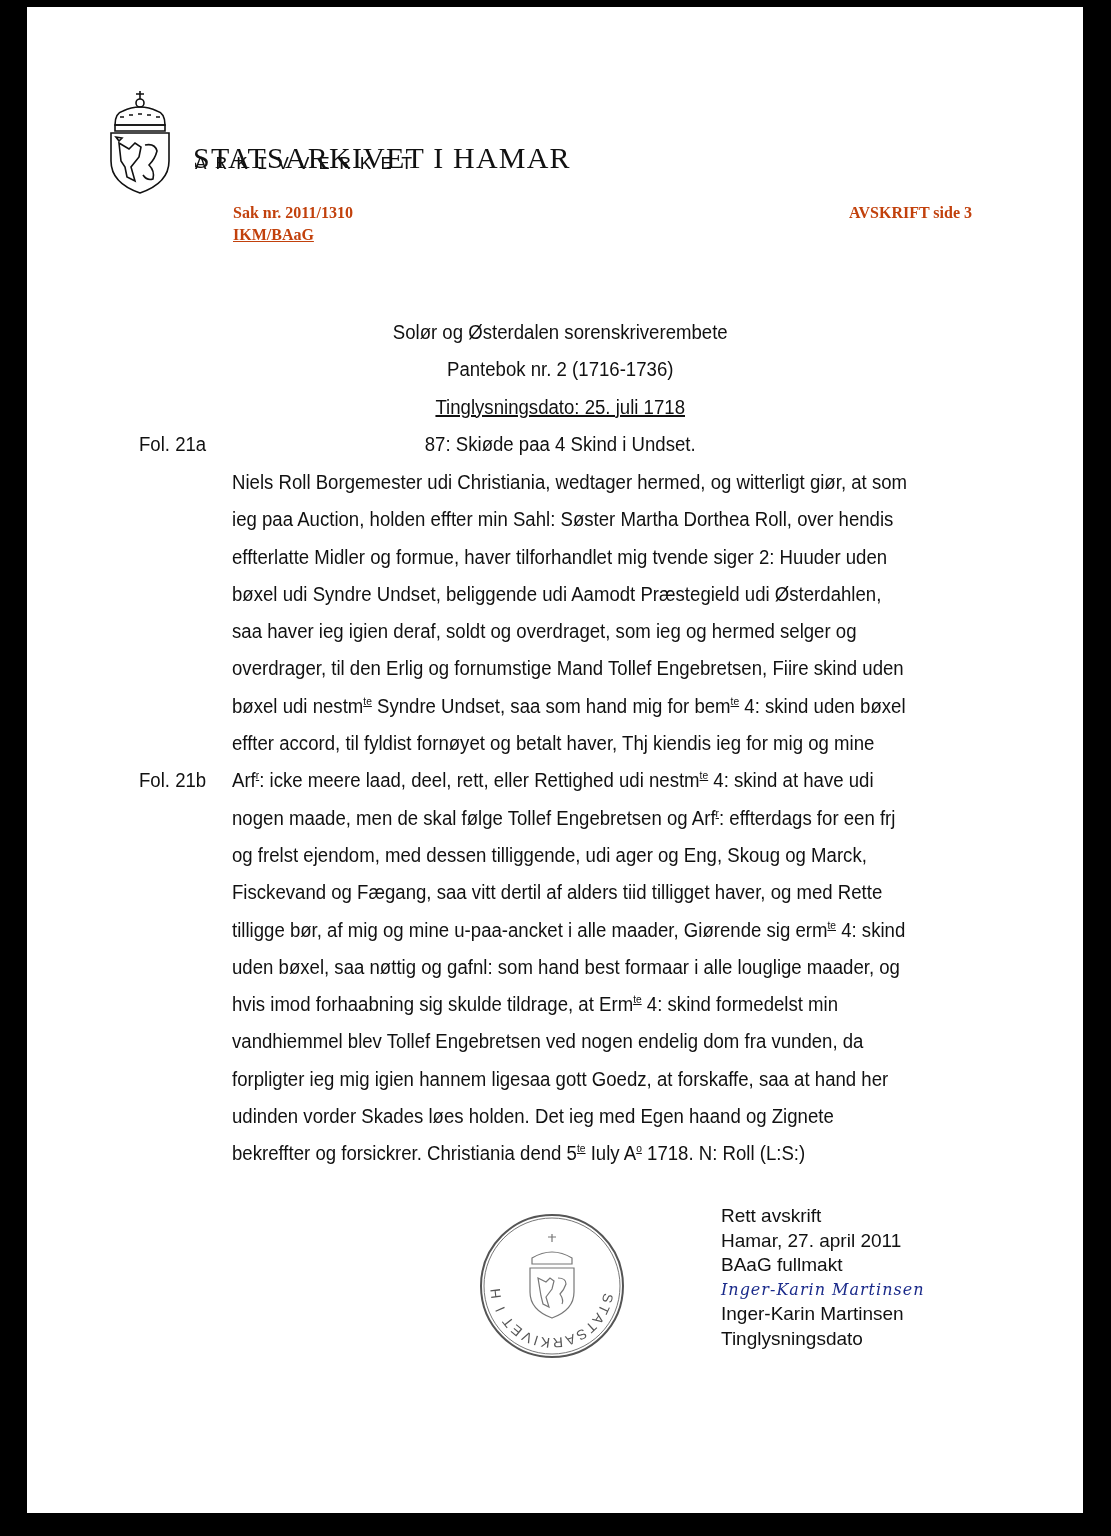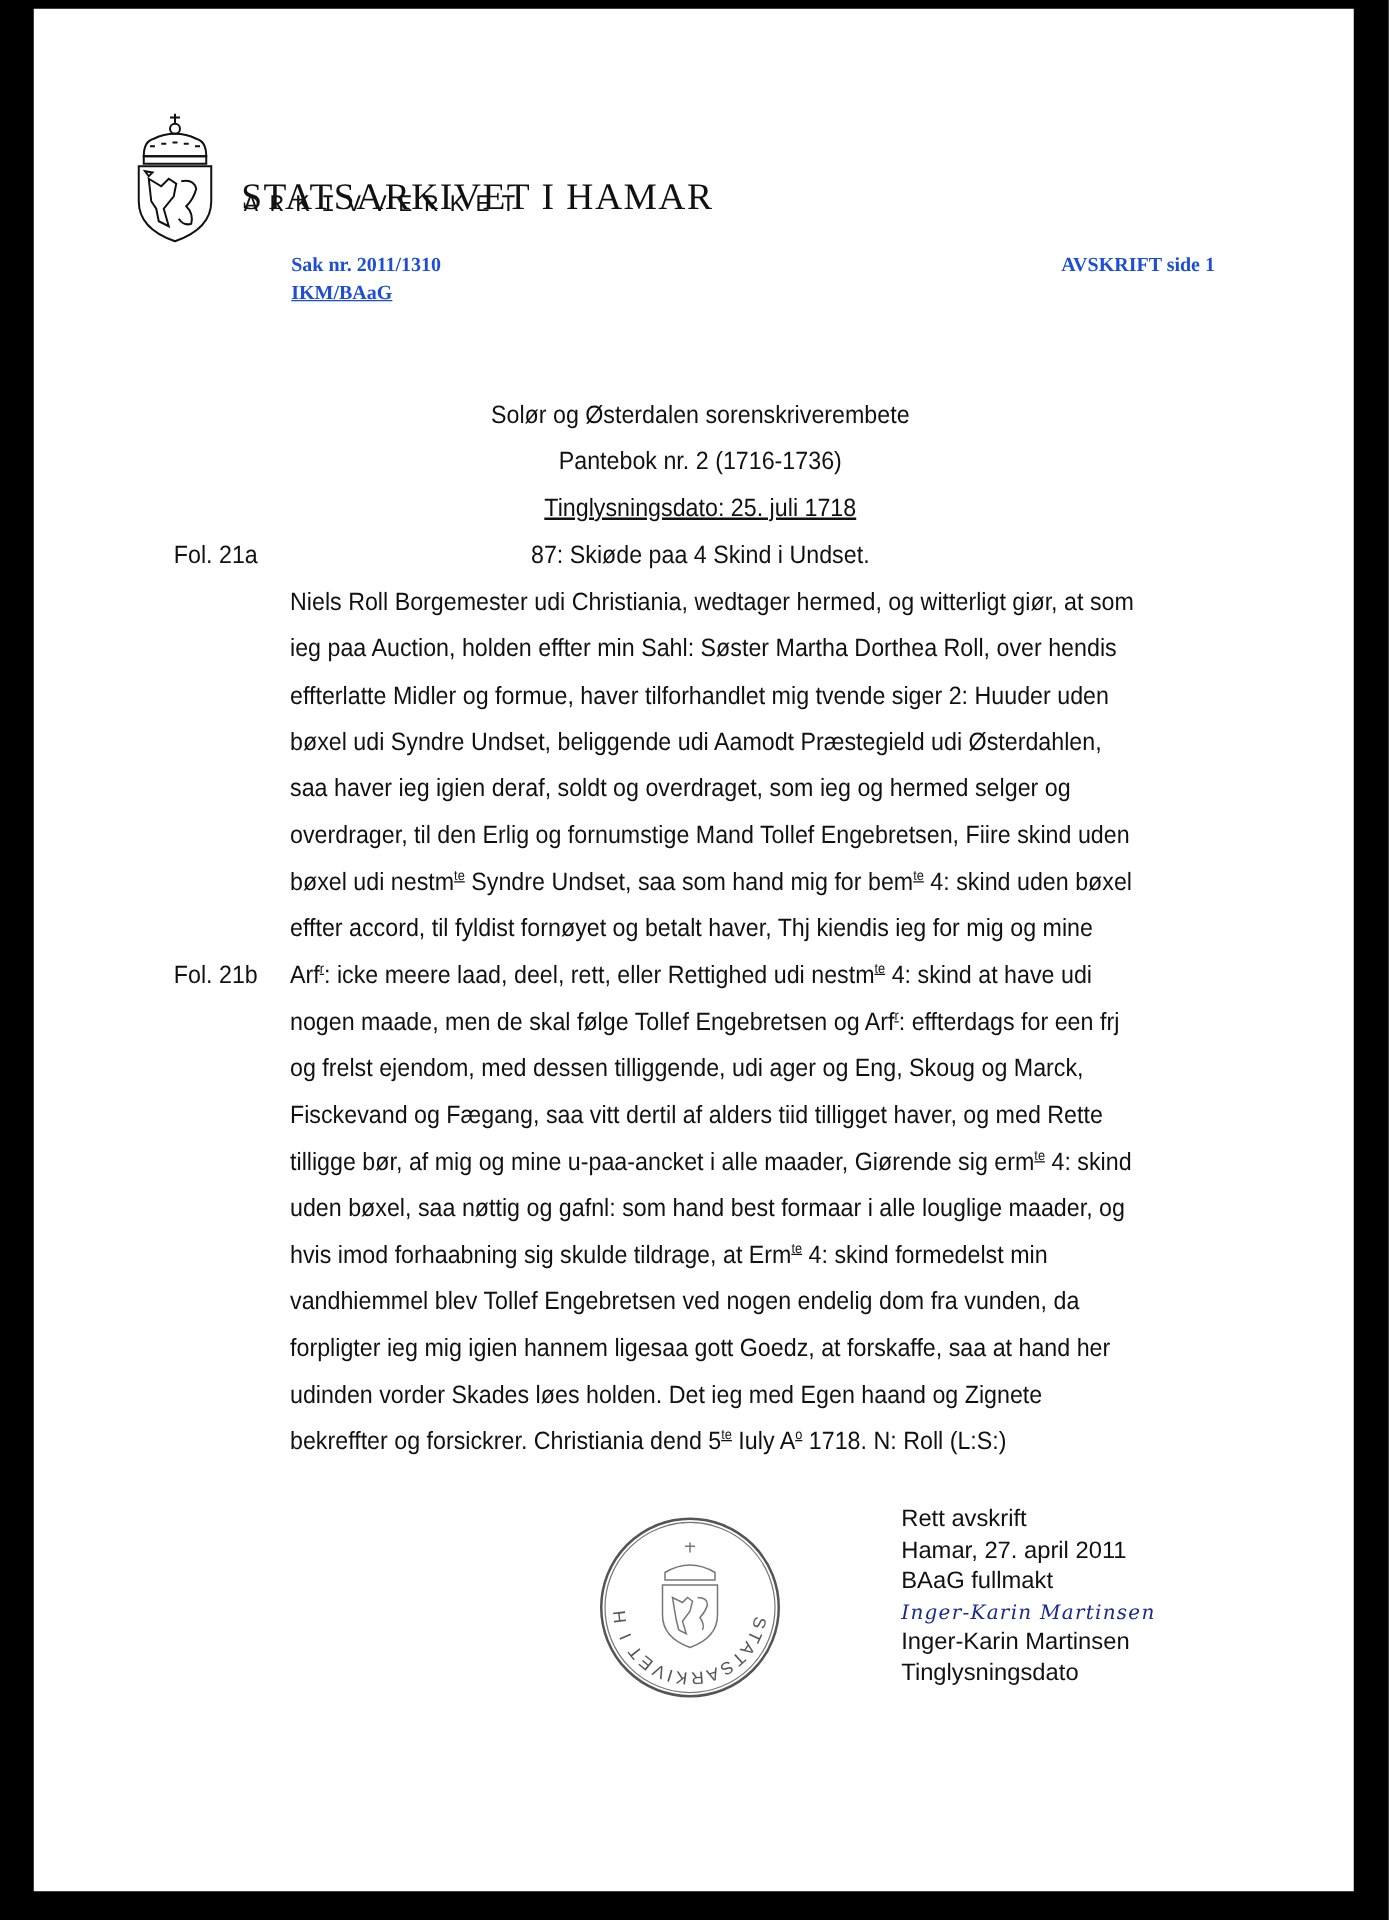--- a/index.html
+++ b/index.html
@@ -13,21 +13,21 @@
   .crest { position: absolute; left: 78px; top: 82px; width: 70px; height: 106px; }
   .org-small {
     position: absolute; left: 168px; top: 116px;
     font-family: Liberation Mono, monospace; font-size: 19px; letter-spacing: 9.2px; color: #111; margin-top: 30px;
   }
   .org-big {
     position: absolute; left: 166px; top: 134px;
     font-family: "Liberation Serif", serif; font-size: 30px; letter-spacing: 1.2px; color: #111;
   }
   .ref {
-    position: absolute; font-family: "Liberation Serif", serif; font-weight: bold; font-size: 16px; color: #1d4ed8;
+    position: absolute; font-family: "Liberation Serif", serif; font-weight: bold; font-size: 16px; color: #c2410c;
   }
   .body-text {
     font-family: "Liberation Sans", sans-serif; font-size: 20px; color: #111;
     transform: scaleX(0.93); transform-origin: left top;
   }
   .center-line {
     position: absolute; left: 0; width: 1111px; text-align: center;
     font-family: "Liberation Sans", sans-serif; font-size: 20px; color: #111;
     transform: scaleX(0.93); transform-origin: 623px top;
   }
@@ -66,21 +66,21 @@
       <path d="M40 56 q10 -2 12 6 q-2 8 -8 14 q6 6 4 14 q-6 2 -10 -4"></path>
       <path d="M14 52 l-3 -4 l6 1 z"></path>
     </g>
   </svg>
 
   <div class="org-small">ARKIVVERKET</div>
   <div class="org-big">STATSARKIVET I HAMAR</div>
 
   <div class="ref" style="left:206px; top:197px;">Sak nr.  2011/1310</div>
   <div class="ref" style="left:206px; top:219px;text-decoration:underline;">IKM/BAaG</div>
-  <div class="ref" style="left:822px; top:197px;">AVSKRIFT side 1</div>
+  <div class="ref" style="left:822px; top:197px;">AVSKRIFT side 3</div>
 
 </div>
 
 <div class="center-line" style="top:321px;">Solør og Østerdalen sorenskriverembete</div>
 <div class="center-line" style="top:358px;">Pantebok nr. 2 (1716-1736)</div>
 <div class="center-line" style="top:396px;">
   <span class="underline">Tinglysningsdato: 25. juli 1718</span>
 </div>
 <div class="center-line" style="top:433px;">87: Skiøde paa 4 Skind i Undset.</div>
 

